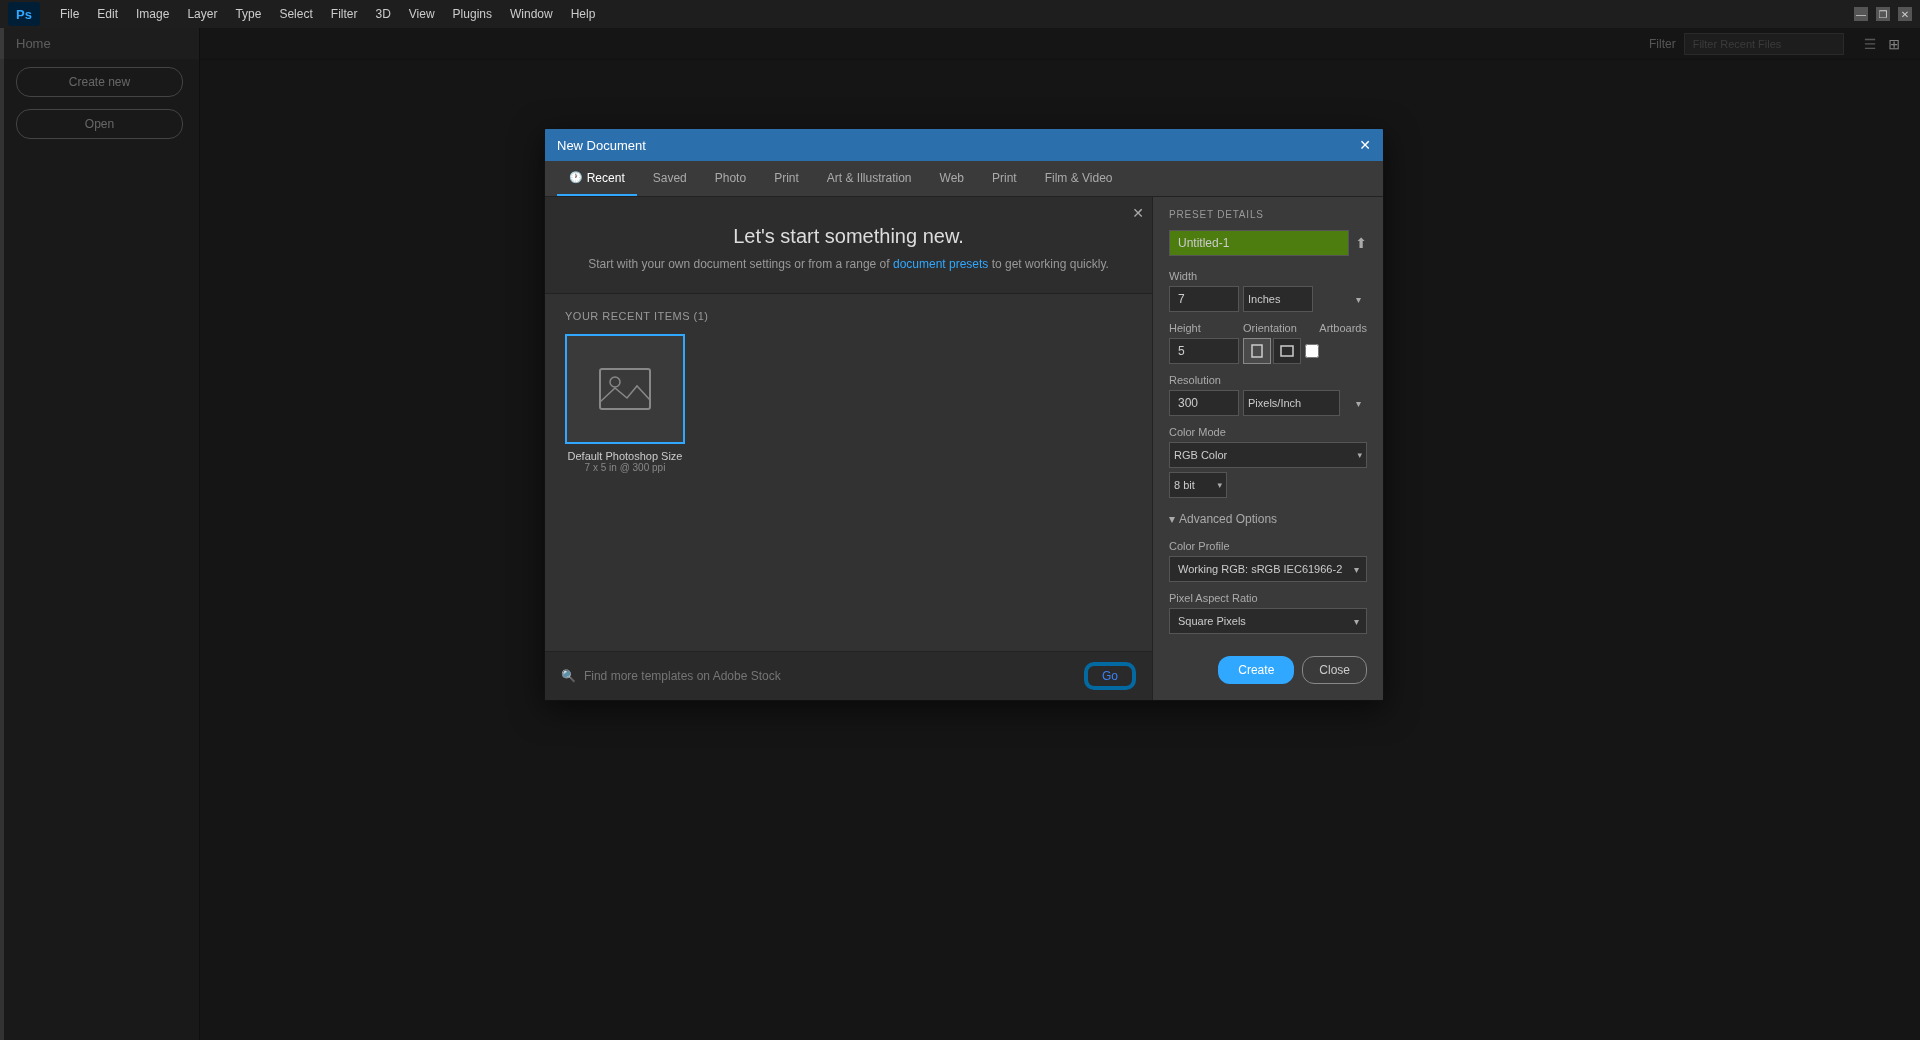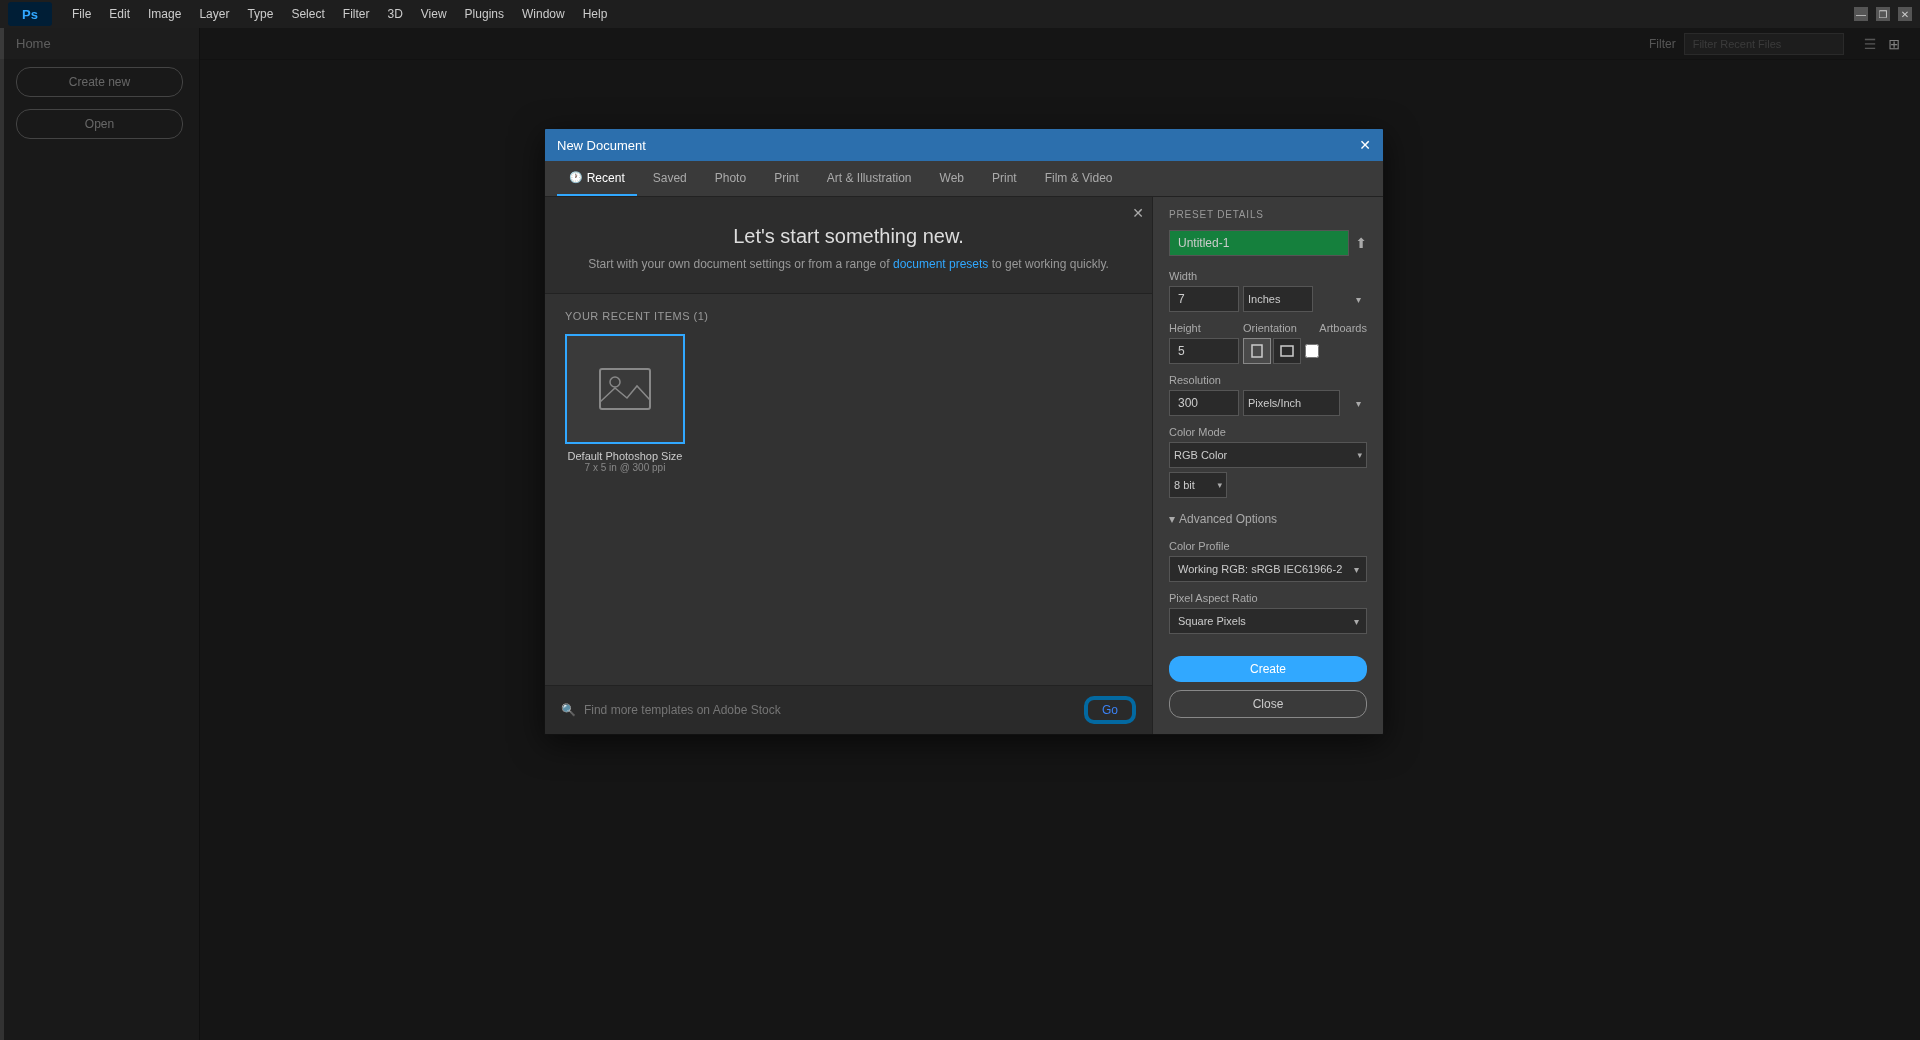--- a/index.html
+++ b/index.html
@@ -21,21 +21,21 @@
       align-items: center;
       justify-content: space-between;
       padding: 0 8px;
     }
     .titlebar-left {
       display: flex;
       align-items: center;
       gap: 12px;
     }
     .ps-logo {
-      width: 44px;
+      width: 32px;
       height: 24px;
       background: #001e36;
       display: flex;
       align-items: center;
       justify-content: center;
       color: #31a8ff;
       font-weight: 900;
       font-size: 13px;
       border-radius: 3px;
     }
@@ -377,21 +377,21 @@
       margin-bottom: 10px;
     }
     .preset-name-row {
       display: flex;
       align-items: center;
       gap: 6px;
       margin-bottom: 14px;
     }
     .preset-name-input {
       flex: 1;
-      background: #15803d;
+      background: #4d7c0f;
       border: 1px solid #555;
       color: #ccc;
       padding: 4px 8px;
       font-size: 12px;
       height: 26px;
     }
     .save-icon-btn {
       background: none;
       border: none;
       color: #aaa;
@@ -579,21 +579,20 @@
       padding: 4px 0;
     }
 
     .dialog-footer {
       display: flex;
       justify-content: flex-end;
       gap: 8px;
       padding: 10px 16px;
       border-top: 1px solid #222;
       background: #3a3a3a;
-      flex-direction: column;
     }
     .btn-create {
       background: #31a8ff;
       border: none;
       color: #fff;
       padding: 6px 20px;
       font-size: 12px;
       cursor: pointer;
       border-radius: 12px;
     }

